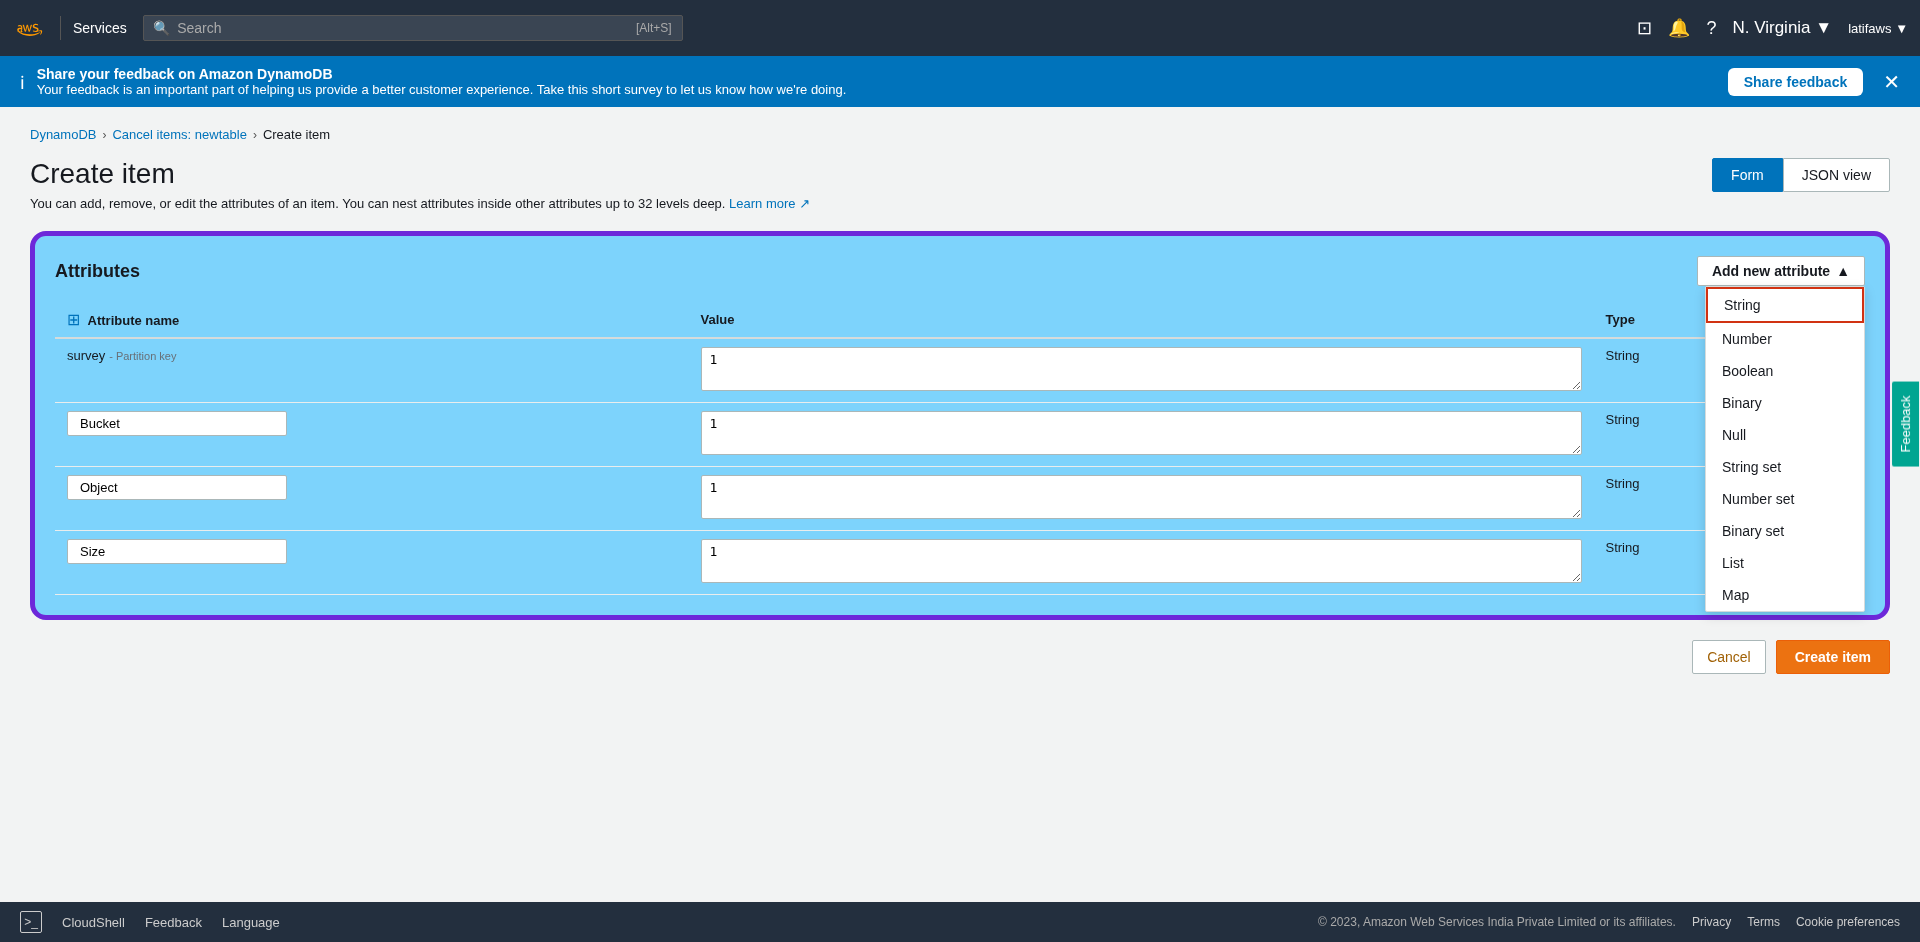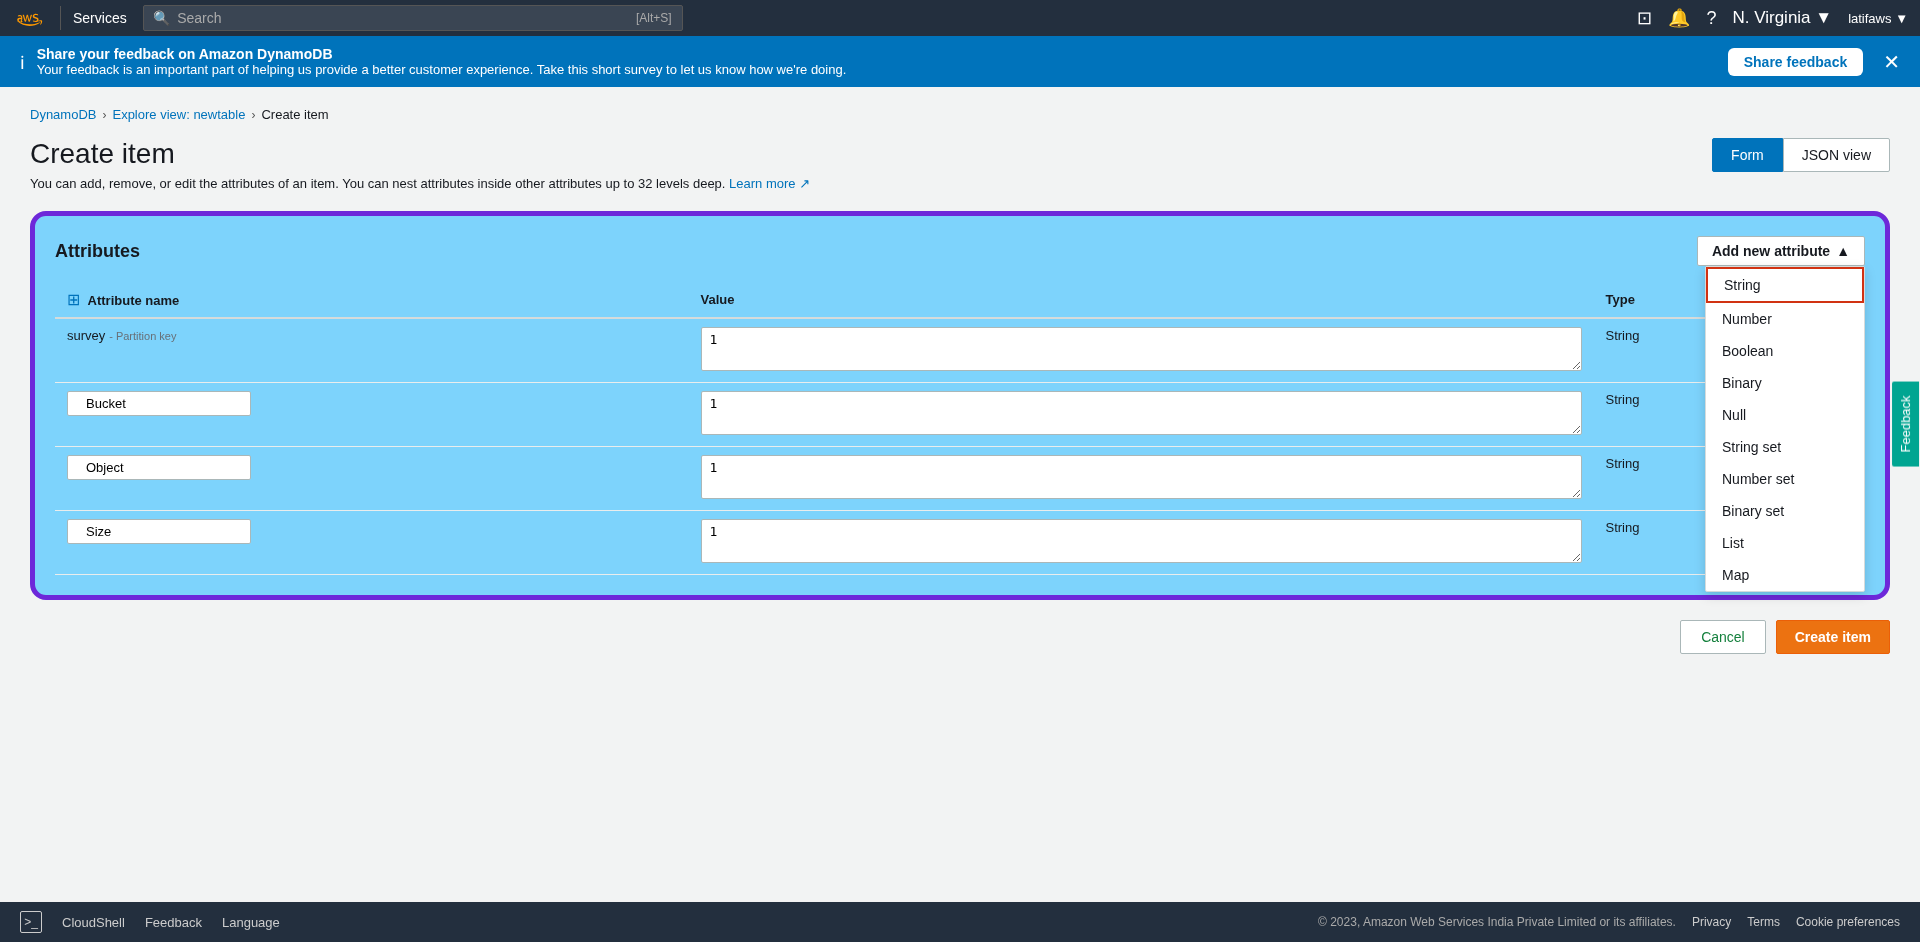--- a/index.html
+++ b/index.html
@@ -1,21 +1,21 @@
 <!DOCTYPE html>
 <html><head>
   <meta charset="utf-8">
   <style>
     * { box-sizing: border-box; margin: 0; padding: 0; }
     body { font-family: "Amazon Ember", Arial, sans-serif; font-size: 14px; background: #f2f3f3; color: #16191f; }
 
     
     .top-nav {
       background: #232f3e;
-      height: 36px;
+      height: 56px;
       display: flex;
       align-items: center;
       padding: 0 12px;
       gap: 8px;
       position: relative;
       z-index: 100;
     }
     .aws-logo {
       width: 36px;
       height: 24px;
@@ -197,23 +197,23 @@
       padding: 0;
       margin-right: 4px;
     }
 
     .attr-name-readonly { font-size: 13px; color: #16191f; }
     .partition-key-label { font-size: 11px; color: #687078; }
 
     .attr-name-input {
       border: 1px solid #aab7b8;
       border-radius: 2px;
-      padding: 4px 18px;
-      font-size: 13px;
-      width: 184px;
+      padding: 4px 12px;
+      font-size: 13px;
+      width: 220px;
     }
 
     .attr-value-textarea {
       border: 1px solid #aab7b8;
       border-radius: 2px;
       padding: 4px 8px;
       font-size: 13px;
       width: 100%;
       min-height: 44px;
       resize: vertical;
@@ -229,25 +229,25 @@
     .bottom-buttons {
       display: flex;
       justify-content: flex-end;
       gap: 10px;
       margin-top: 20px;
       padding-bottom: 10px;
     }
     .cancel-btn {
       background: #fff;
       border: 1px solid #aab7b8;
-      padding: 8px 20px;
-      font-size: 14px;
-      cursor: pointer;
-      border-radius: 2px;
-      color: #15803d;
+      padding: 8px 14px;
+      font-size: 14px;
+      cursor: pointer;
+      border-radius: 2px;
+      color: #a16207;
     }
     .create-btn {
       background: #ec7211;
       border: 1px solid #eb5f07;
       padding: 8px 18px;
       font-size: 14px;
       cursor: pointer;
       border-radius: 2px;
       color: #fff;
       font-weight: 600;
@@ -331,21 +331,21 @@
   </div>
   <button class="share-feedback-btn">Share feedback</button>
   <span class="banner-close">✕</span>
 </div>
 
 <div class="main-content">
 
   <nav class="breadcrumb">
     <a class="breadcrumb-link">DynamoDB</a>
     <span class="breadcrumb-sep">›</span>
-    <a class="breadcrumb-link">Explore view: newtable</a>
+    <a class="breadcrumb-link">Cancel items: newtable</a>
     <span class="breadcrumb-sep">›</span>
     <span class="breadcrumb-current">Create item</span>
   </nav>
 
   <div class="page-header">
     <div>
       <h1 class="page-title">Create item</h1>
       <p class="page-desc">
         <span>You can add, remove, or edit the attributes of an item. You can nest attributes inside other attributes up to 32 levels deep.</span>
         <a href="#">

